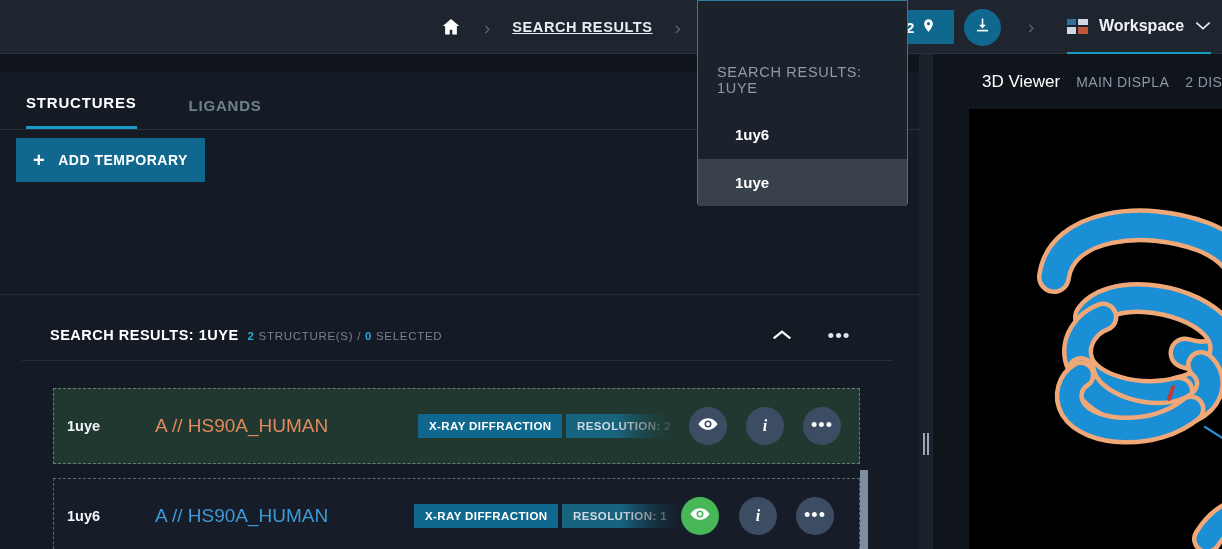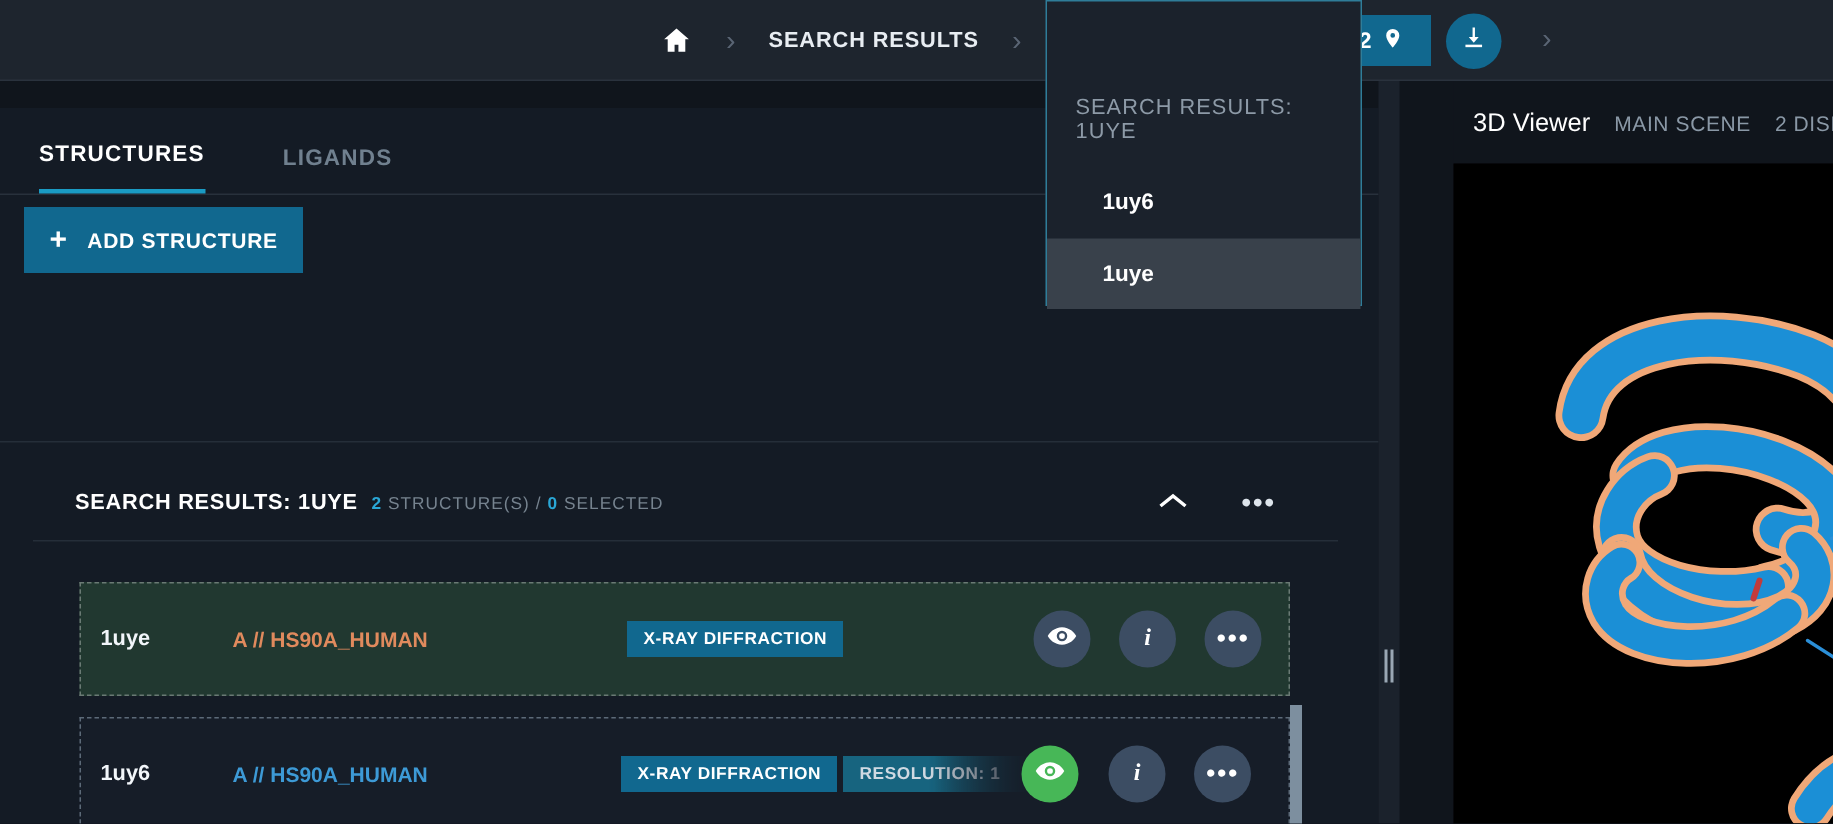--- a/index.html
+++ b/index.html
@@ -21,20 +21,21 @@
   }
   .breadcrumb {
     position: absolute; left: 440px; top: 0; height: 54px;
     display: flex; align-items: center; gap: 22px;
   }
   .bc-home { width: 22px; height: 22px; display:flex; align-items:center; justify-content:center; }
   .bc-sep { color: #5a6574; font-size: 19px; line-height: 1; font-weight: 300; }
   .bc-text {
     color: #e8edf2; font-size: 14.5px; font-weight: bold; letter-spacing: .6px;
     white-space: nowrap;
+    text-decoration: underline;
   }
 
   .loc-badge {
     position: absolute; left: 896px; top: 10px;
     height: 34px; min-width: 58px; background: #11688f;
     display: flex; align-items: center; gap: 7px;
     padding: 0 12px 0 10px; color: #ffffff; font-size: 15px; font-weight: 600;
   }
 
   .dl-btn {
@@ -95,21 +96,21 @@
 
   
   .srow {
     position: absolute; left: 53px; width: 807px; height: 76px;
     border: 1px dashed #5c6a78;
     display: flex; align-items: center;
   }
   .srow.sel { top: 316px; background: #213830; border-color: #6a7a74; }
   .srow.plain { top: 406px; background: #161d28; }
   .s-id { position: absolute; left: 13px; color: #f2f6fa; font-size: 14.5px; font-weight: bold; }
-  .s-chain { position: absolute; left: 101px; font-size: 14px; font-weight: 700; }
+  .s-chain { position: absolute; left: 101px; font-size: 19px; font-weight: 400; }
   .s-chain.orange { color: #e08a5d; }
   .s-chain.blue { color: #3d9ad6; }
 
   .badge {
     position: absolute; height: 24px; display: flex; align-items: center;
     padding: 0 11px; color: #fff; font-size: 11.5px; font-weight: bold; letter-spacing: .4px;
     white-space: nowrap; overflow: hidden;
   }
   .badge.xray { background: #11688f; text-align: center; }
   .badge.res {
@@ -192,32 +193,46 @@
       <span>
         <svg width="19" height="19" viewBox="0 0 24 24" fill="#ffffff">
           <path d="M11 3h2v8h3.2L12 15.8 7.8 11H11z"></path>
           <rect x="5" y="17.4" width="14" height="2.1"></rect>
         </svg>
       </span>
     </div>
 
     <span class="topbar-sep2">›</span>
 
+    <div class="ws-block">
+      <span class="ws-grid">
+        <i style="background:#2f6e9e"></i>
+          <i style="background:#cfd8e2"></i>
+        <i style="background:#cfd8e2"></i>
+          <i style="background:#c0563d"></i>
+      </span>
+      <span class="ws-label">Workspace</span>
+      <span class="ws-caret">
+        <svg width="16" height="10" viewBox="0 0 24 14" fill="none" stroke="#e2e8ef" stroke-width="2.6">
+            <path d="M2 2l10 9 10-9"></path>
+          </svg>
+      </span>
+    </div>
   </div>
 
   <div class="leftpanel">
 
     <div class="tabs">
       <div class="tab active">STRUCTURES</div>
       <div class="tab">LIGANDS</div>
     </div>
 
     <div class="add-btn">
       <span class="plus">+</span>
-      <span>ADD STRUCTURE</span>
+      <span>ADD TEMPORARY</span>
     </div>
 
     <div class="hr1"></div>
 
     <div class="coll-head">
       <span class="coll-name">SEARCH RESULTS: 1UYE</span>
       <span class="coll-meta">
         <b>2</b>
         <span>STRUCTURE(S) /</span>
         <b>0</b>
@@ -231,20 +246,21 @@
           </svg>
       </span>
     </div>
     <div class="coll-more">•••</div>
     <div class="hr2"></div>
 
     <div class="srow sel">
       <span class="s-id">1uye</span>
       <span class="s-chain orange">A // HS90A_HUMAN</span>
       <span class="badge xray" style="left:364px">X-RAY DIFFRACTION</span>
+      <span class="badge res" style="left:512px; width:118px">RESOLUTION: 2</span>
       <span class="rbtn" style="left:635px">
         <span>
           <svg width="20" height="14" viewBox="0 0 24 16" fill="#ffffff">
               <path d="M12 1C6.2 1 1.9 5.3.6 8c1.3 2.7 5.6 7 11.4 7s10.1-4.3 11.4-7C22.1 5.3 17.8 1 12 1zm0 11.2A4.2 4.2 0 1 1 12 3.8a4.2 4.2 0 0 1 0 8.4z"></path>
               <circle cx="12" cy="8" r="2.3"></circle>
             </svg>
         </span>
       </span>
       <span class="rbtn" style="left:692px">
         <span class="ico-i">i</span>
@@ -281,21 +297,21 @@
 
   <div class="splitter"></div>
   <div class="sp-grip">
       <i></i>
       <i></i>
     </div>
 
   <div class="viewer">
     <div class="viewer-head">
       <span class="v-title">3D Viewer</span>
-      <span class="v-sub">MAIN SCENE</span>
+      <span class="v-sub">MAIN DISPLA</span>
       <span class="v-sub">2 DISPLA</span>
     </div>
     <div class="viewer-canvas">
       <svg width="289" height="440" viewBox="0 0 289 440">
         <rect width="289" height="440" fill="#000"></rect>
         <g fill="none" stroke-linecap="round">
 
           <path d="M85 168 C92 115 175 105 235 128 C280 146 292 190 276 216" stroke="#f0a878" stroke-width="34"></path>
           <path d="M85 168 C92 115 175 105 235 128 C280 146 292 190 276 216" stroke="#1b8fd6" stroke-width="25"></path>
 

